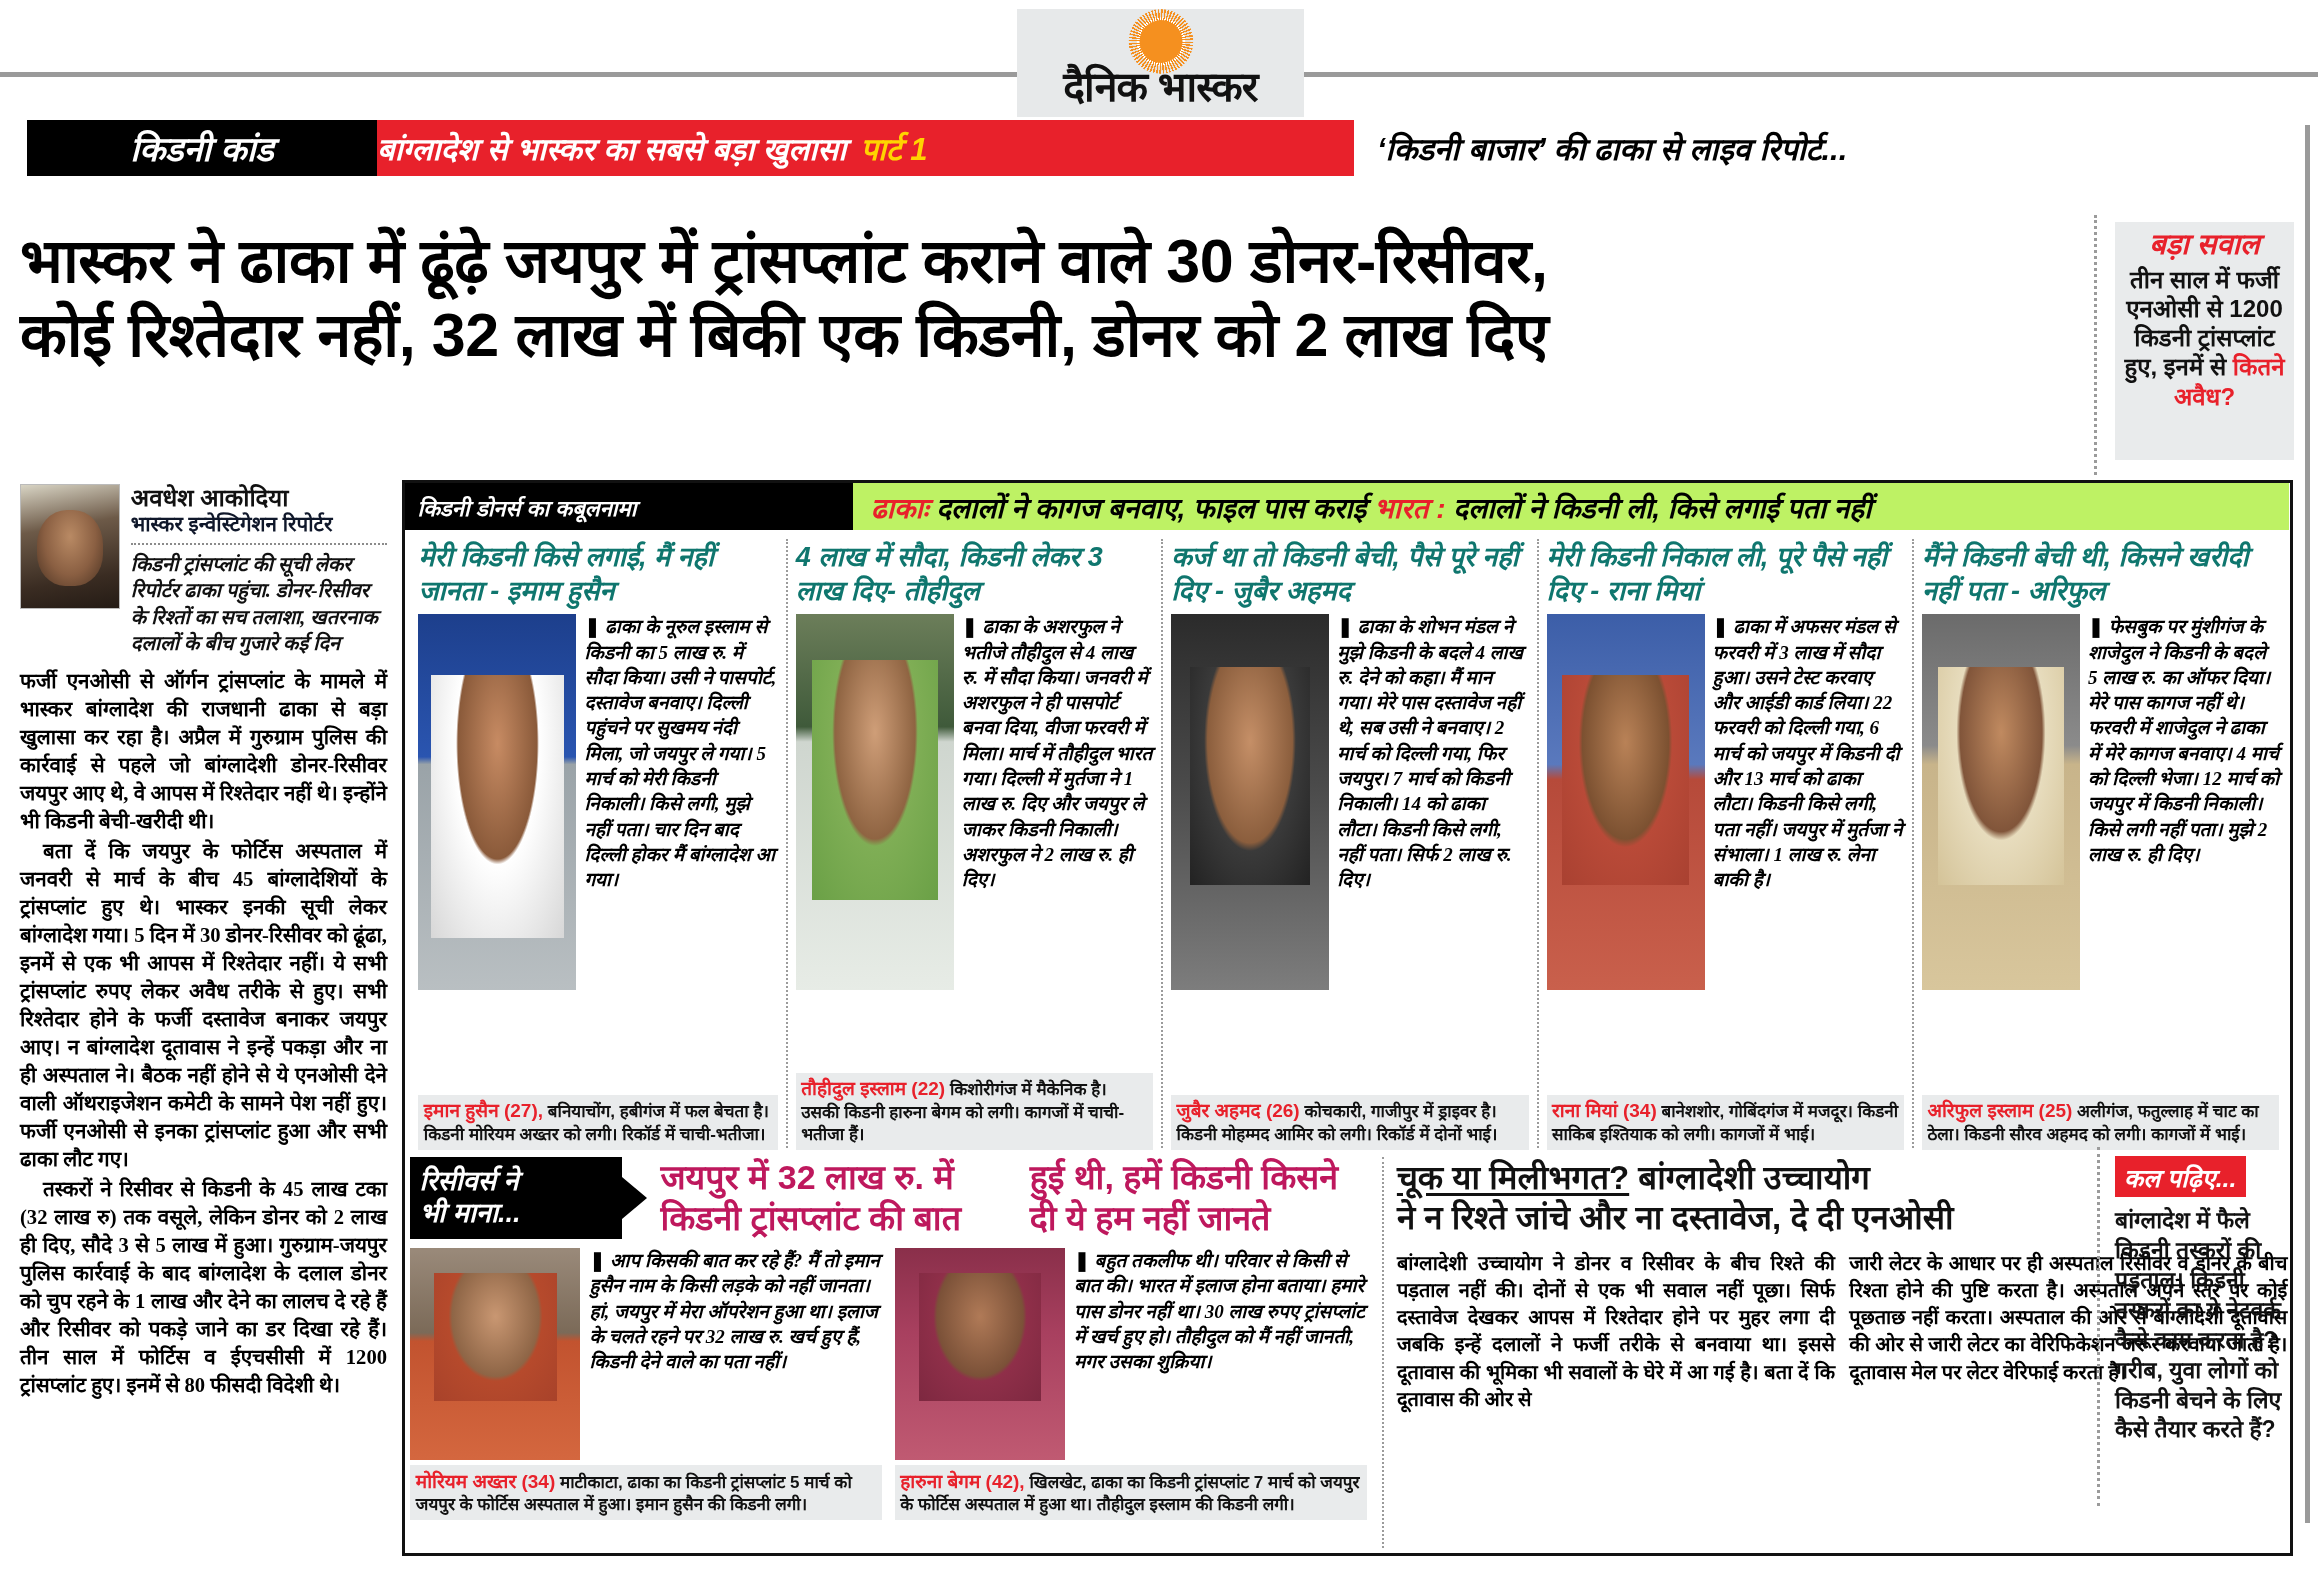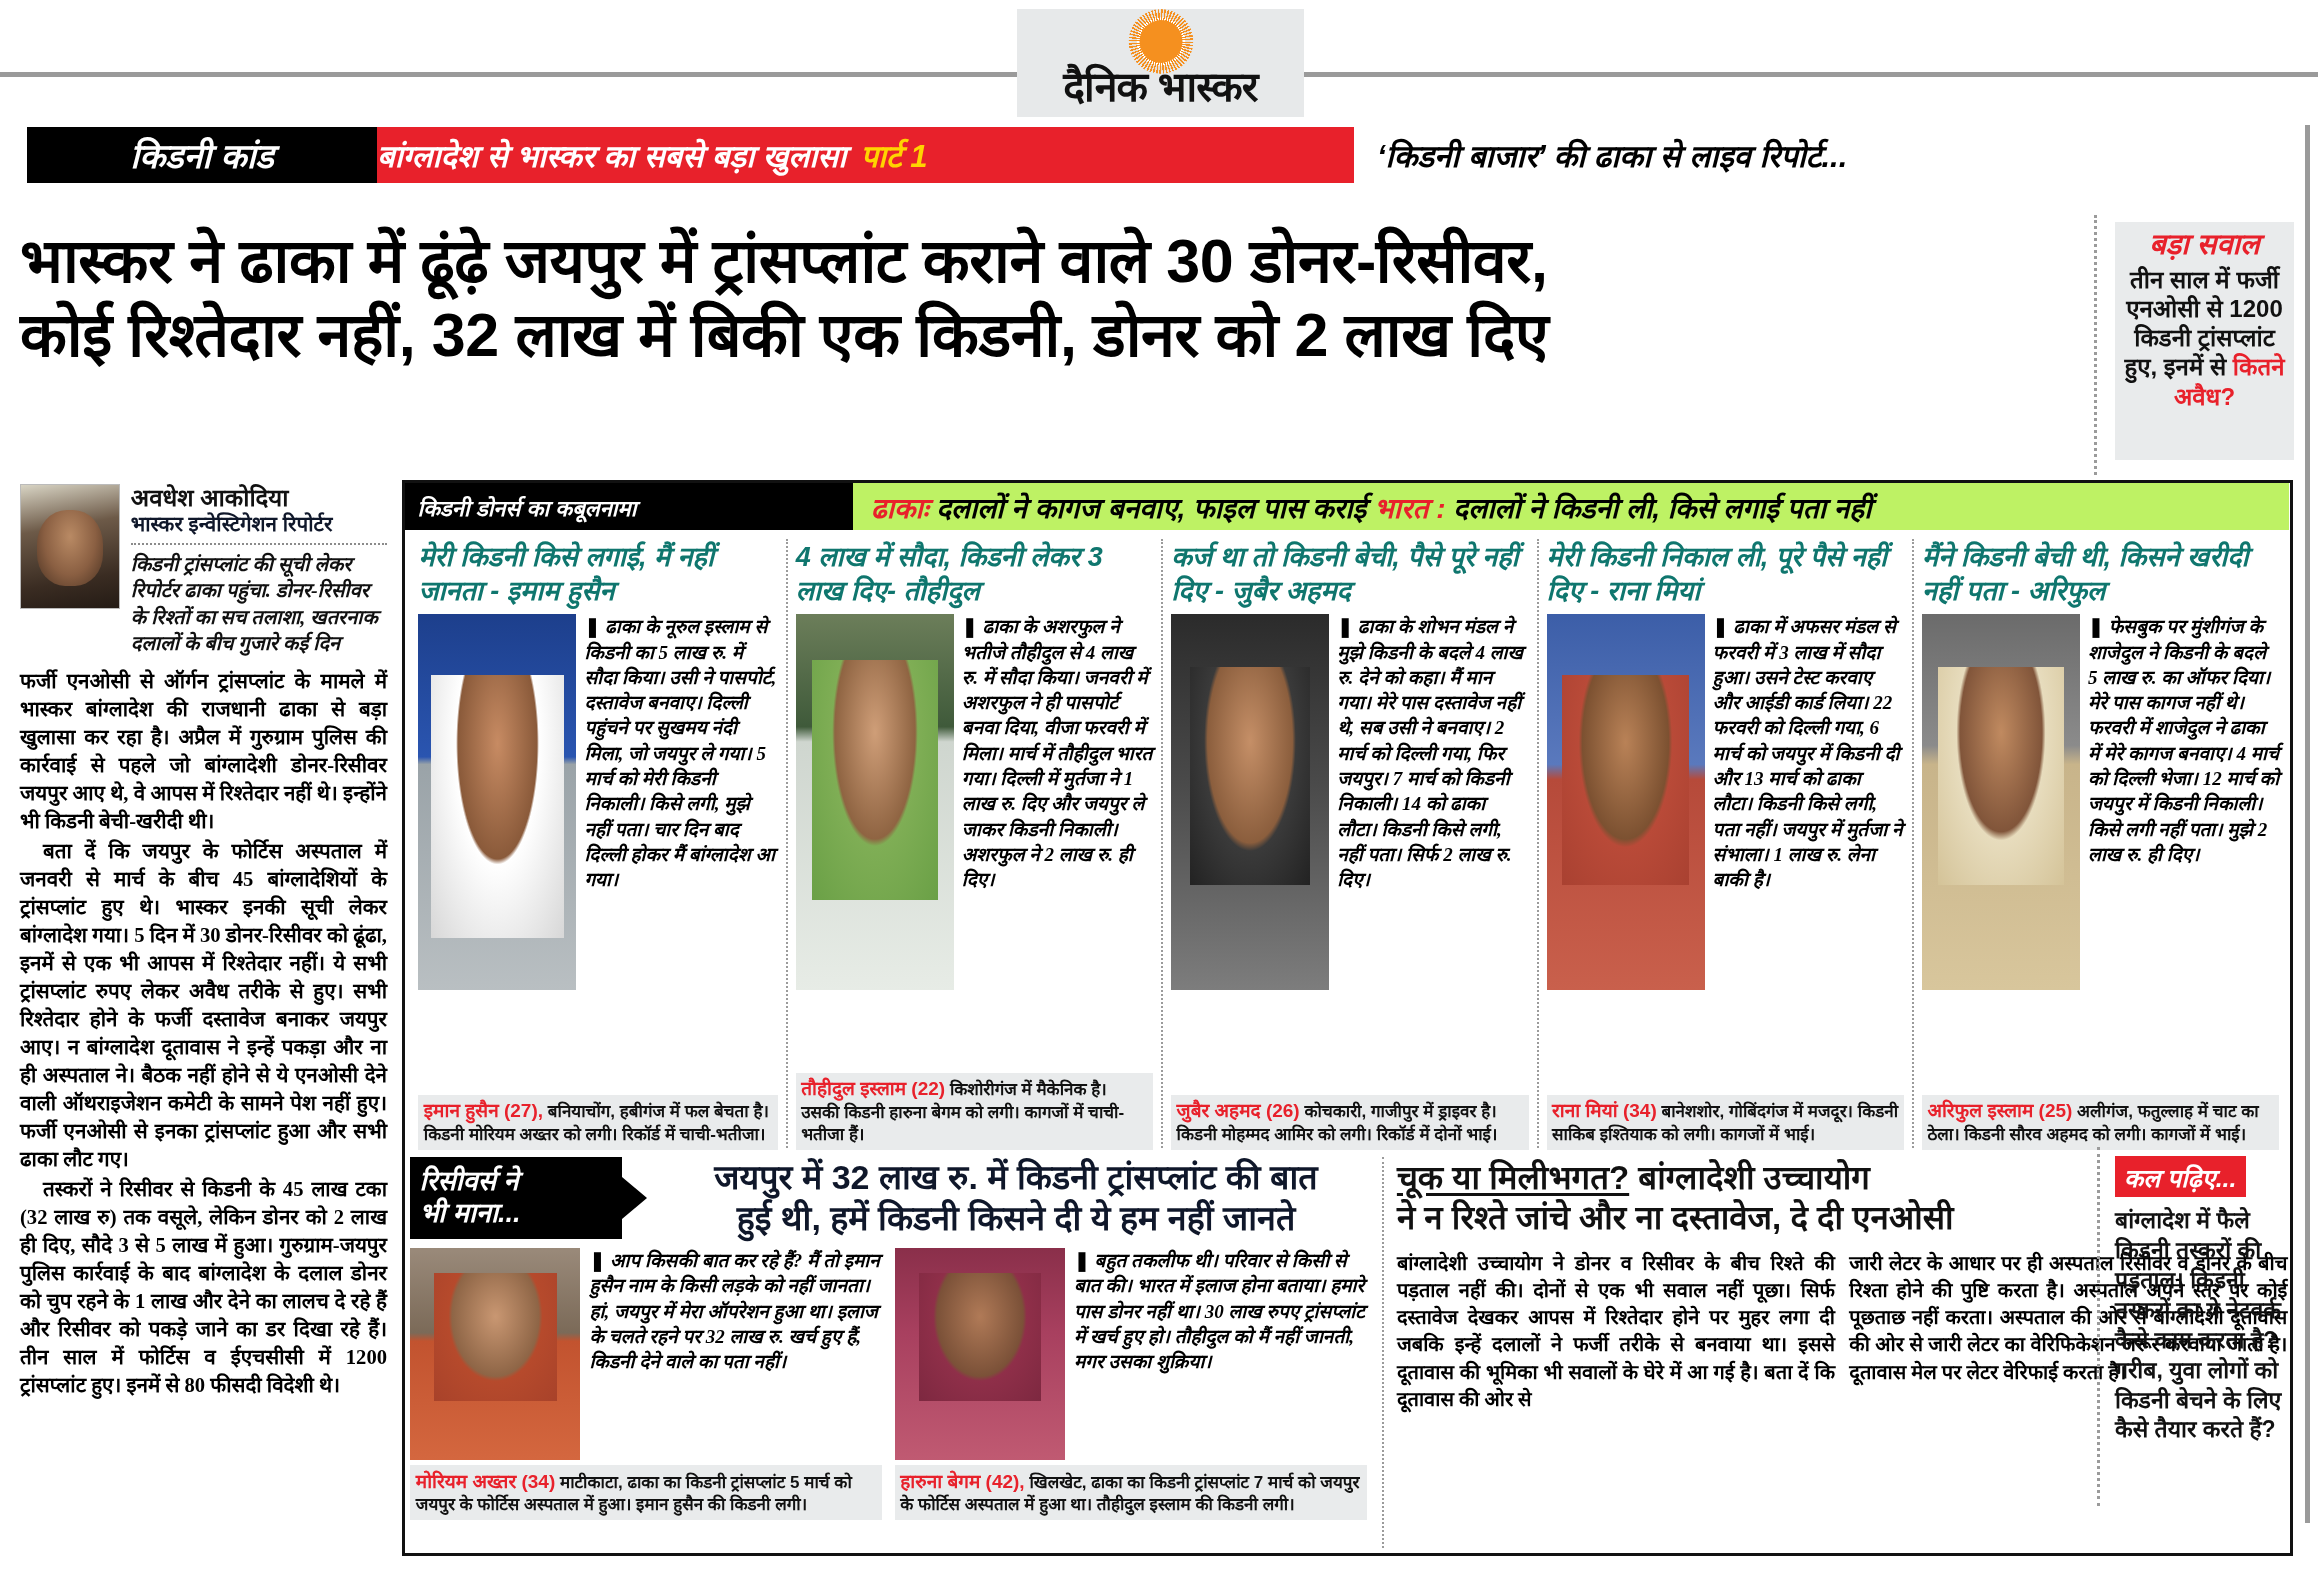--- a/index.html
+++ b/index.html
@@ -33,21 +33,21 @@
     -webkit-mask: radial-gradient(circle, transparent 19px, #000 19px);
             mask: radial-gradient(circle, transparent 19px, #000 19px);
   }
   .mh-name {
     font-family:"Liberation Sans", sans-serif;
     font-weight:bold; font-size:41px; letter-spacing:-0.9px; color:#111; line-height:1;
     padding-bottom:9px;
   }
 
   
-  .kicker { position:absolute; left:27px; top:127px; width:2266px; height:56px; display:flex; }
+  .kicker { position:absolute; left:27px; top:120px; width:2266px; height:56px; display:flex; }
   .k-black {
     background:#000; color:#fff; width:350px; display:flex; align-items:center; justify-content:center;
     font-family:"Liberation Sans", sans-serif; font-weight:bold; font-size:34px; font-style:italic;
   }
   .k-red {
     background:#e8212b; color:#fff; flex:0 0 977px; display:flex; align-items:center; 
     font-family:"Liberation Sans", sans-serif; font-weight:bold; font-size:31px; font-style:italic;
     white-space:nowrap;
   }
   .k-red .part { color:#ffd400; margin-left:14.3px; }
@@ -183,22 +183,22 @@
     background:#000; color:#fff; width:212px; position:relative;
     font-family:"Liberation Sans", sans-serif; font-weight:bold; font-style:italic; font-size:27px;
     display:flex; flex-direction:column; justify-content:center; padding-left:9px; line-height:1.18;
   }
   .tag-black::after{
     content:""; position:absolute; right:-25px; top:50%; transform:translateY(-50%);
     border-top:21.5px solid transparent; border-bottom:21.5px solid transparent; border-left:25px solid #000;
   }
   .tag-head {
     flex:1; padding-left:38px;
-    font-family:"Liberation Sans", sans-serif; font-weight:bold; font-size:34px; line-height:1.2; color:#0f172a;
-    display:flex; flex-direction:column; justify-content:center;align-items:center;
+    font-family:"Liberation Sans", sans-serif; font-weight:bold; font-size:34px; line-height:1.2; color:#be185d;
+    display:flex; flex-direction:row; justify-content:center;
   }
 
   .recv-row { display:flex; gap:12.5px; margin-top:9px; }
   .recv { width:472px; position:relative; }
   .recv-inner { display:flex; gap:9px; }
   .recv-photo { width:170px; height:212px; flex:0 0 170px; position:relative; overflow:hidden; }
   .rph1{ background:linear-gradient(180deg,#9a8a7a 0%,#7b6a58 40%,#c2532f 44%,#d4673f 100%);}
   .rph1::after{content:"";position:absolute;left:14%;top:12%;width:72%;height:60%;
      background:radial-gradient(ellipse at 50% 34%, #c99772 0%,#8e6546 50%, #b64a2c 54%, #a8422a 100%);}
   .rph2{ background:linear-gradient(180deg,#8a2f4a 0%,#a8405f 40%,#c05a72 100%);}

